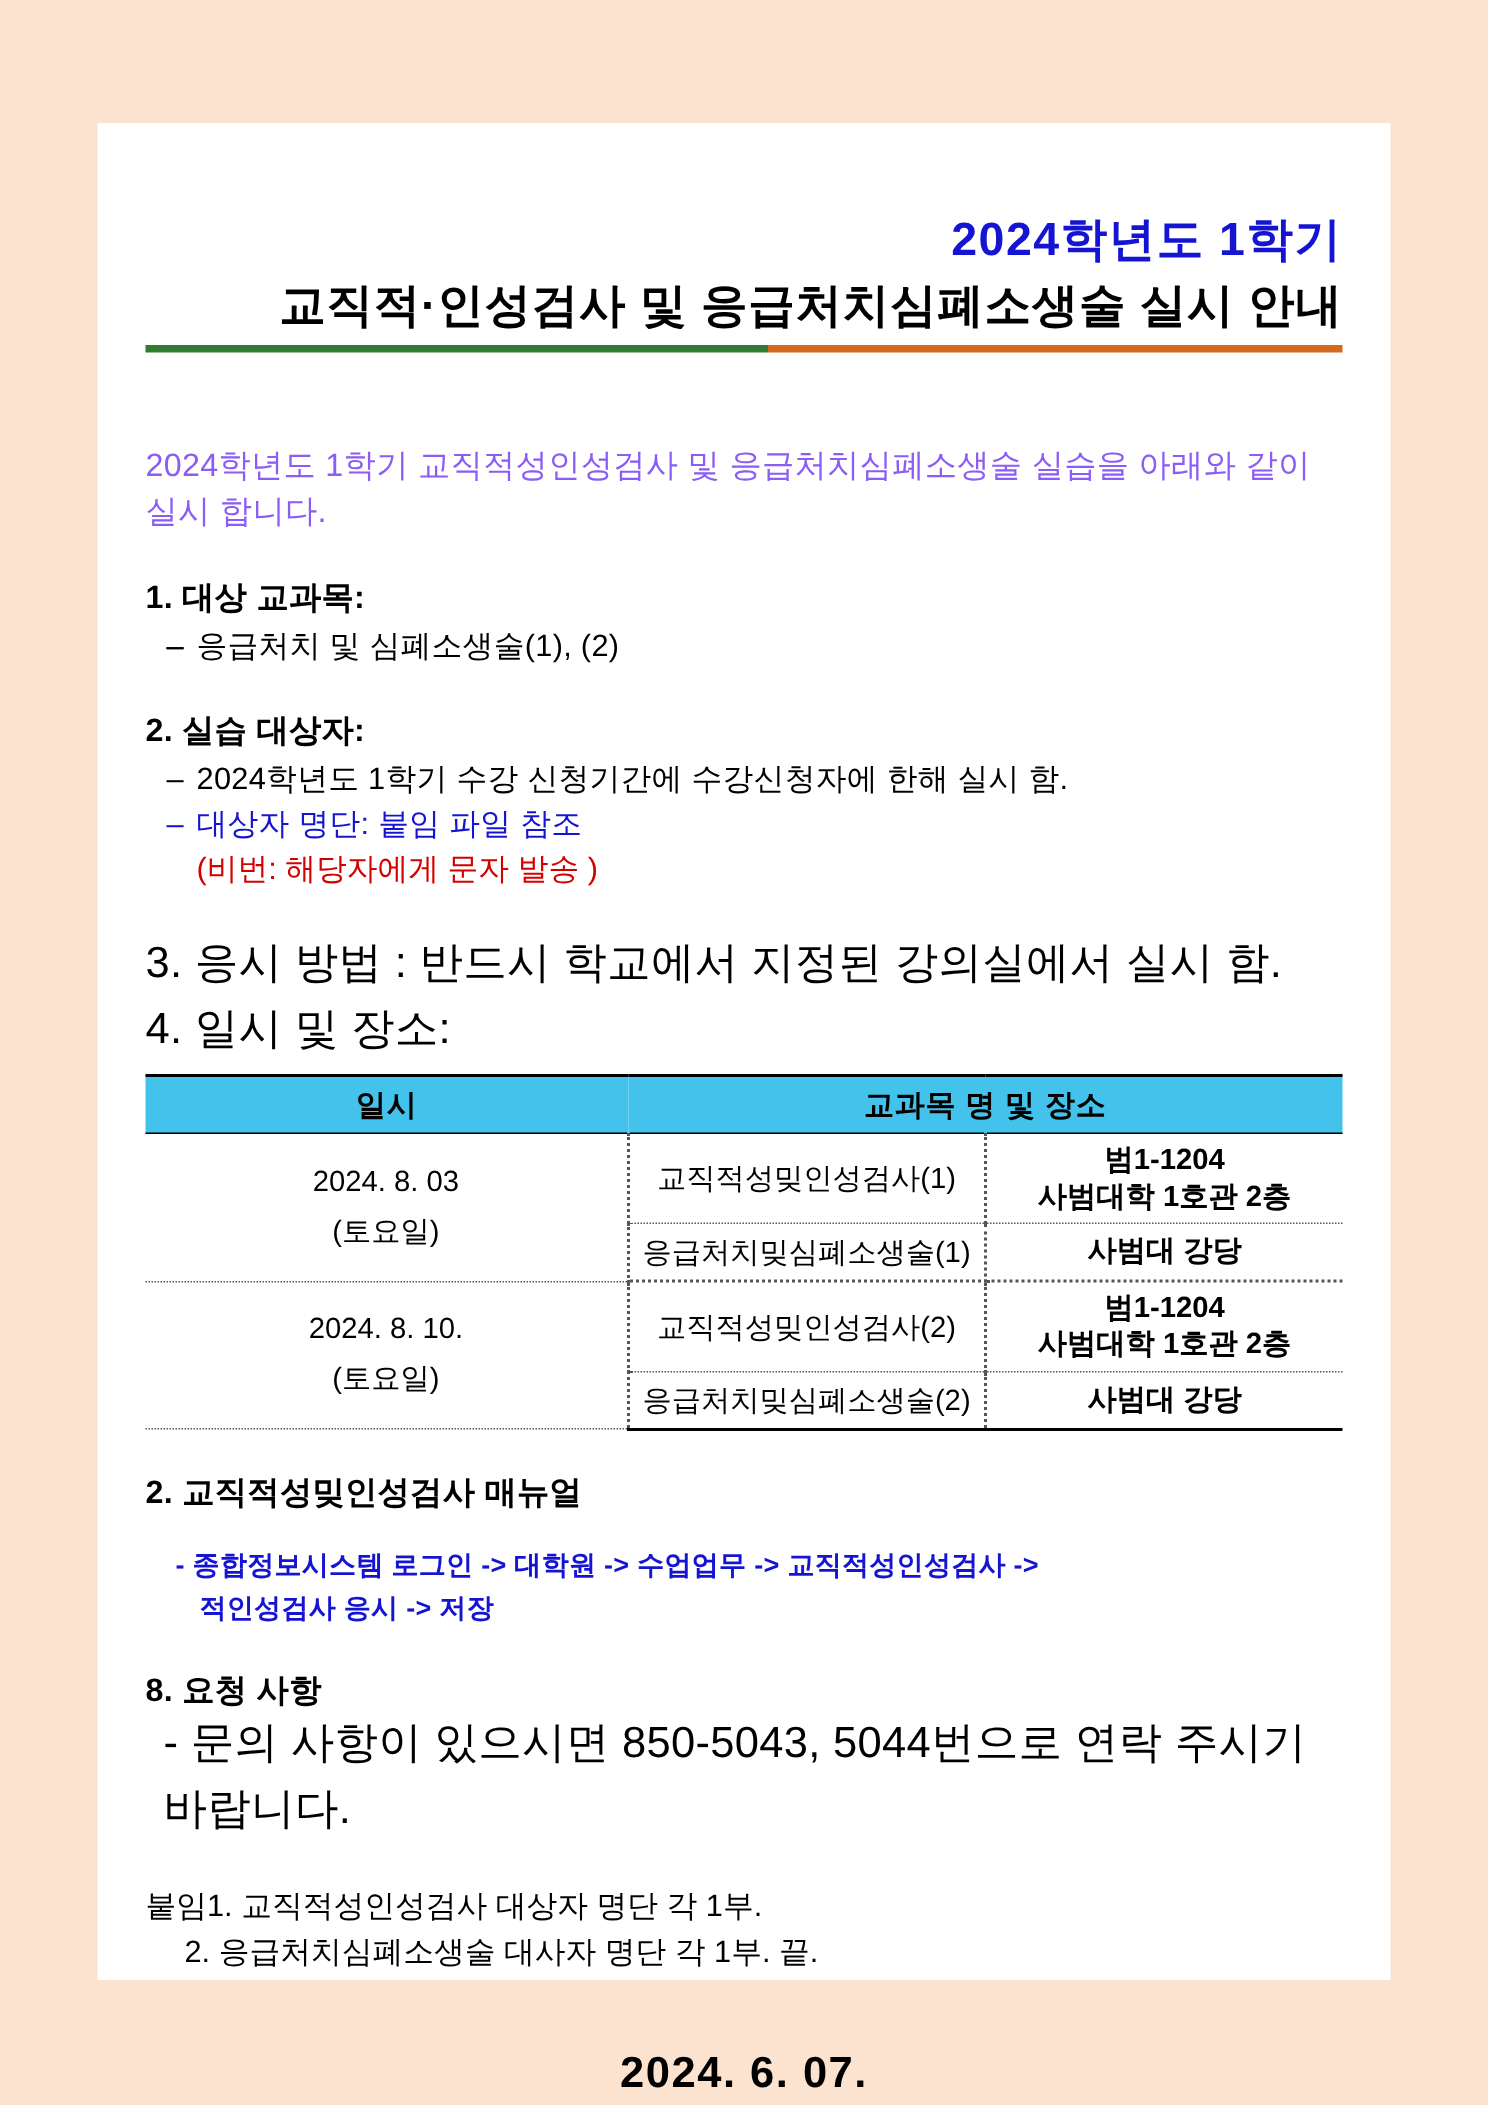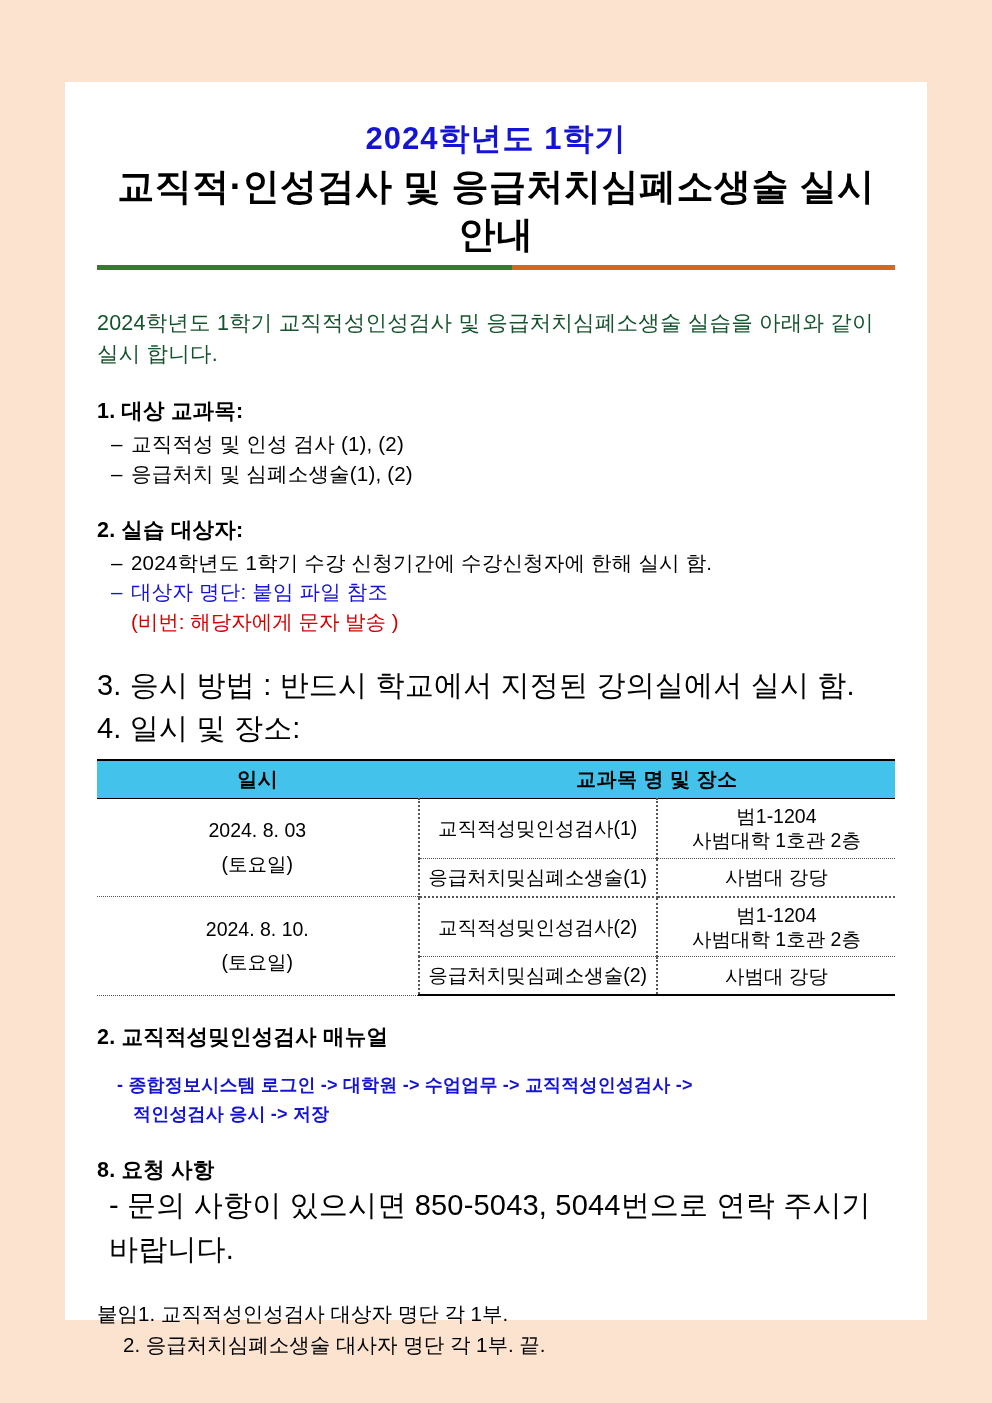--- a/index.html
+++ b/index.html
@@ -19,54 +19,55 @@
     top: 82px;
     width: 862px;
     height: 1238px;
     background: #ffffff;
   }
   .inner {
     padding: 0 32px;
   }
   
   .title-block {
-    text-align: center;
+    text-align: right;
     padding-top: 38px;
+    margin-top: 21px;
   }
   .title-line1 {
     color: #1414d2;
     font-size: 31px;
     font-weight: bold;
     letter-spacing: 1px;
     line-height: 1.25;
   }
   .title-line2 {
     color: #000000;
-    font-size: 37px;
+    font-size: 31px;
     font-weight: bold;
     letter-spacing: 0.5px;
     line-height: 1.3;
     margin-top: 4px;
   }
   .title-rule {
     margin: 6px 0 0 0;
     height: 5px;
     display: flex;
     width: 100%;
   }
   .title-rule .seg-green { background: #2e7d32; flex: 0 0 52%; }
   .title-rule .seg-orange { background: #d2691e; flex: 1 1 auto; }
 
   
   .para {
-    margin-top: 38px;
+    margin-top: 60px;
     font-size: 21.5px;
     line-height: 1.45;
     letter-spacing: 0.2px;
-    color: #14532d;
+    color: #8b5cf6;
   }
   .section {
     margin-top: 26px;
   }
   .sec-head {
     font-size: 21.5px;
     font-weight: bold;
     letter-spacing: 0.2px;
   }
   .sec-head .num { margin-right: 6px; }
@@ -131,21 +132,21 @@
   }
   .cell-sub {
     border-right: 2px dotted #555;
   }
   .dotrow td {
     border-bottom: 2px dotted #555;
   }
   .solidrow td {
     border-bottom: 1px dotted #555;
   }
-  td.place { font-weight: normal; line-height: 1.25; }
+  td.place { font-weight: bold; line-height: 1.25; }
   table.schedule tr.last td {
     border-bottom: 2px solid #000;
   }
   
   .manual {
     margin-top: 20px;
     font-size: 18px;
     color: #1414d2;
     font-weight: bold;
     line-height: 1.6;
@@ -191,21 +192,21 @@
       </div>
     </div>
 
     <div class="para">2024학년도 1학기 교직적성인성검사 및 응급처치심폐소생술 실습을 아래와 같이 실시 합니다.</div>
 
     <div class="section">
       <div class="sec-head">
         <span class="num">1.</span><span>대상 교과목:</span>
       </div>
       <ul class="bullets">
-        <li><span class="dash">–</span><span>교직적성 및 인성 검사 (1), (2)</span></li>
+        <li><span class="dash">–</span></li>
         <li><span class="dash">–</span><span>응급처치 및 심폐소생술(1), (2)</span></li>
       </ul>
     </div>
 
     <div class="section">
       <div class="sec-head">
         <span class="num">2.</span><span>실습 대상자:</span>
       </div>
       <ul class="bullets">
         <li><span class="dash">–</span><span>2024학년도 1학기 수강 신청기간에 수강신청자에 한해 실시 함.</span></li>

